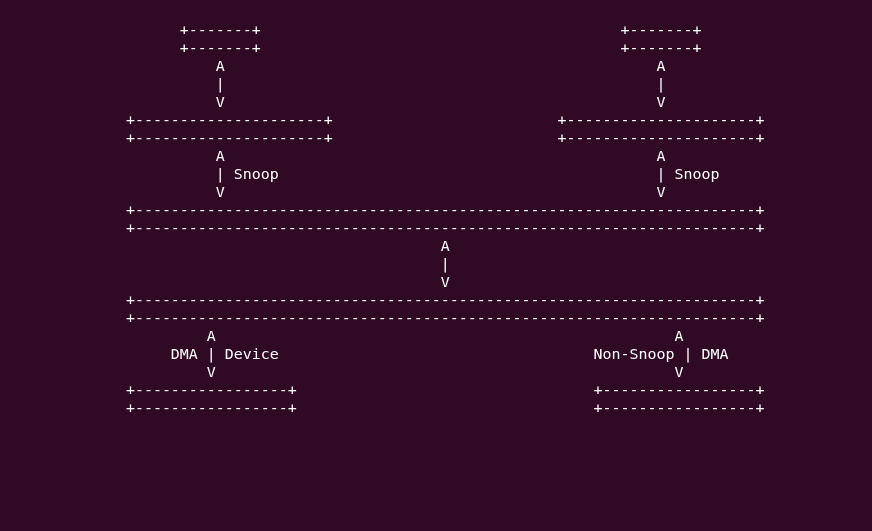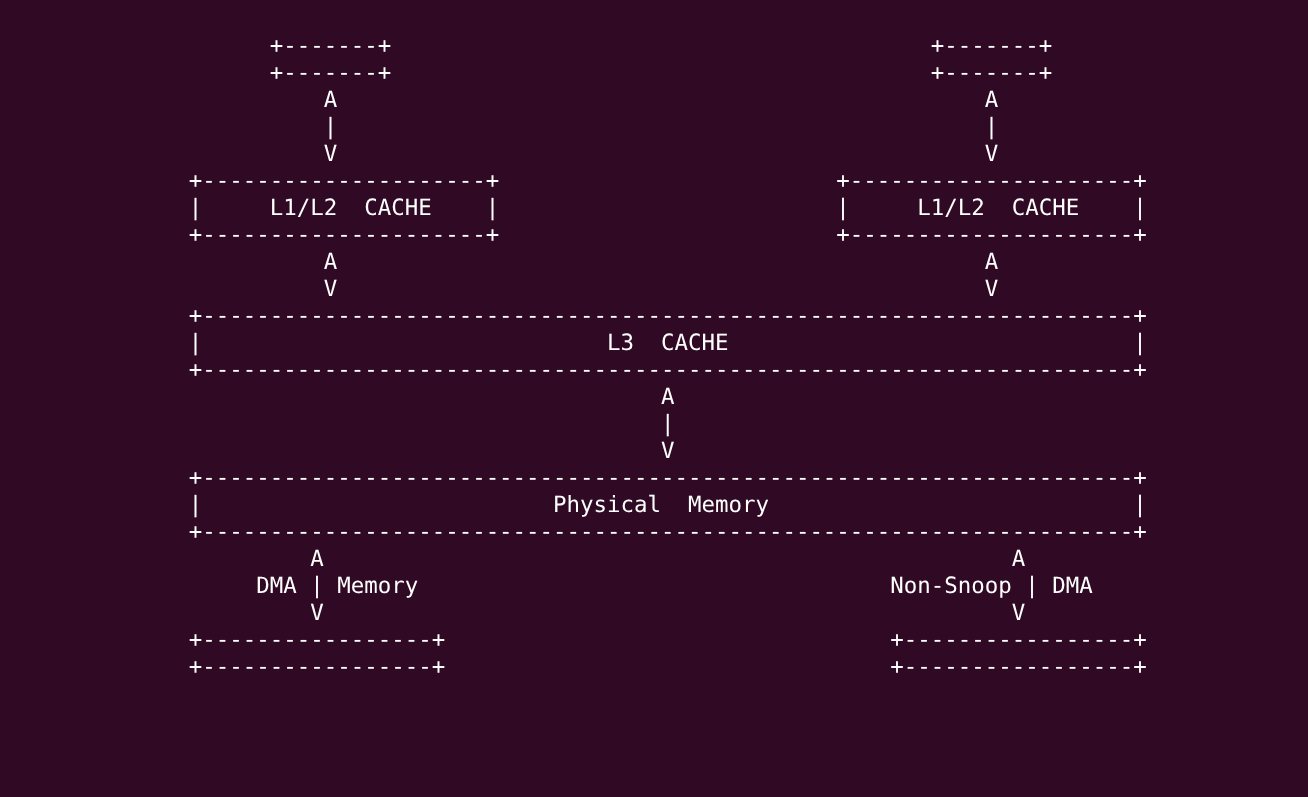--- a/index.html
+++ b/index.html
@@ -35,33 +35,31 @@
 
 <div class="terminal-screen" style="background: rgb(48, 10, 36);">
   <div class="ascii-lines" style="color: rgb(255, 255, 255);">
     <div class="ln"></div>
     <div class="ln">                    +-------+                                        +-------+</div>
     <div class="ln">                    +-------+                                        +-------+</div>
     <div class="ln">                        A                                                A</div>
     <div class="ln">                        |                                                |</div>
     <div class="ln">                        V                                                V</div>
     <div class="ln">              +---------------------+                         +---------------------+</div>
-    <div class="ln">              |     L1/L2  CACHE    |                         |     L1/L2  CACHE    |</div>
     <div class="ln">              +---------------------+                         +---------------------+</div>
     <div class="ln">                        A                                                A</div>
+    <div class="ln">                        | Snoop                                          | Snoop</div>
     <div class="ln">                        V                                                V</div>
     <div class="ln">              +---------------------------------------------------------------------+</div>
-    <div class="ln">              |                              L3  CACHE                              |</div>
     <div class="ln">              +---------------------------------------------------------------------+</div>
     <div class="ln">                                                 A</div>
     <div class="ln">                                                 |</div>
     <div class="ln">                                                 V</div>
     <div class="ln">              +---------------------------------------------------------------------+</div>
-    <div class="ln">              |                          Physical  Memory                           |</div>
     <div class="ln">              +---------------------------------------------------------------------+</div>
     <div class="ln">                       A                                                   A</div>
-    <div class="ln">                   DMA | Memory                                   Non-Snoop | DMA</div>
+    <div class="ln">                   DMA | Device                                   Non-Snoop | DMA</div>
     <div class="ln">                       V                                                   V</div>
     <div class="ln">              +-----------------+                                 +-----------------+</div>
     <div class="ln">              +-----------------+                                 +-----------------+</div>
     <div class="ln"></div>
   </div>
 </div>
 
 </body></html>

